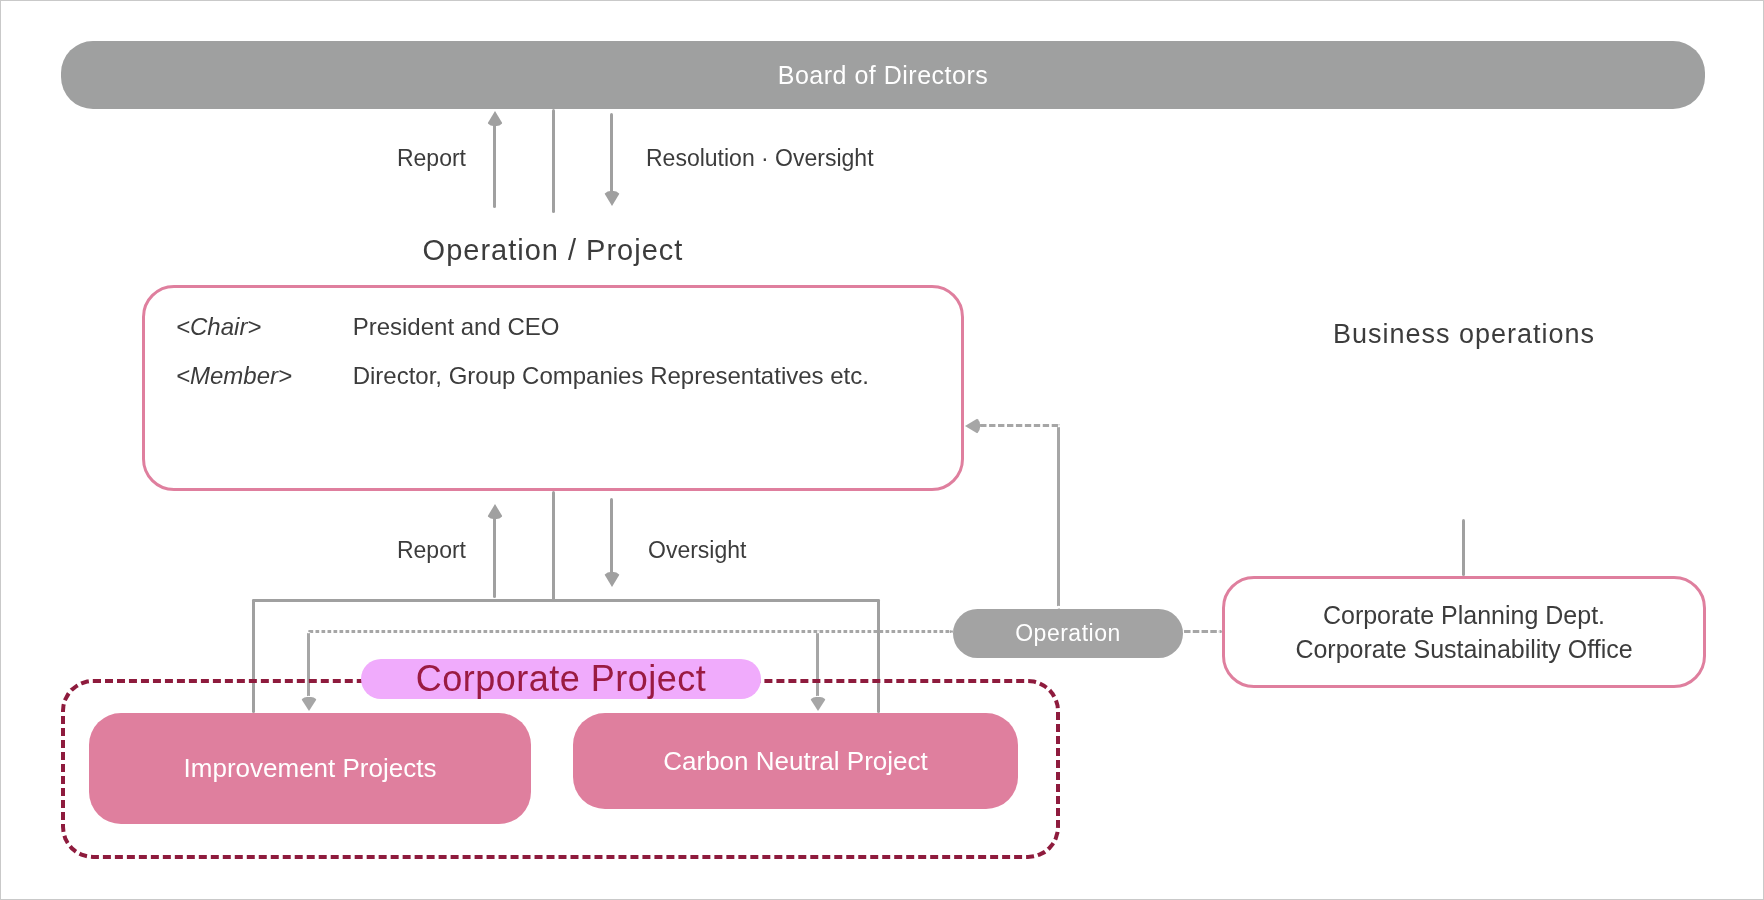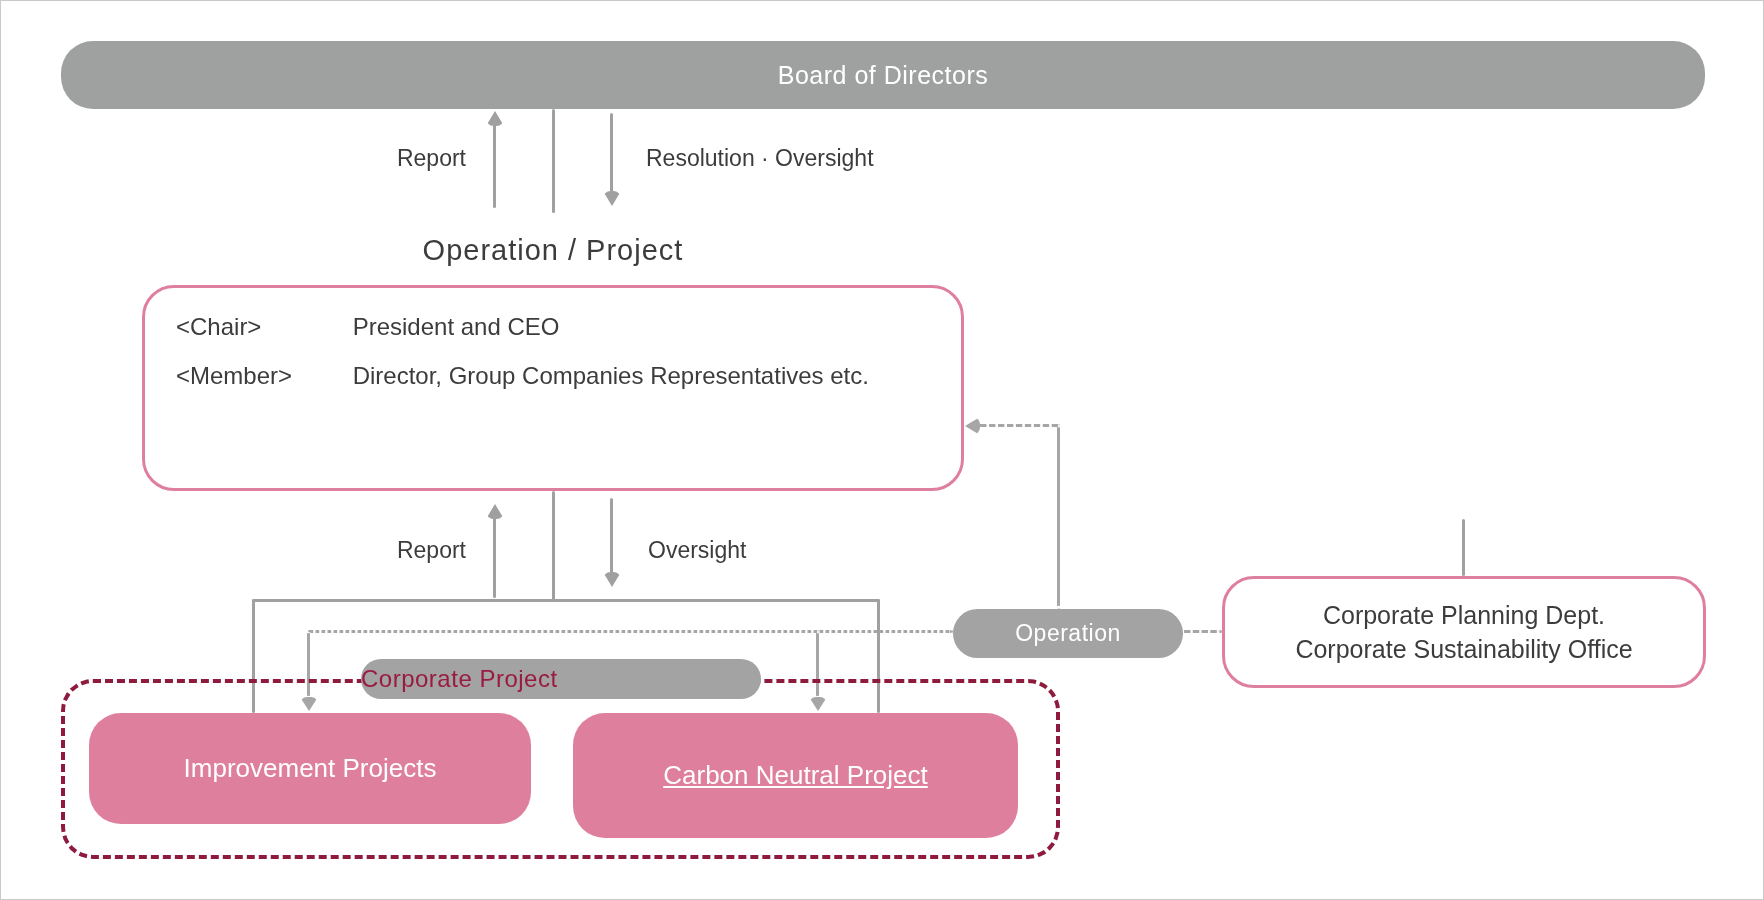--- a/index.html
+++ b/index.html
@@ -47,21 +47,21 @@
     left:141px;top:284px;width:822px;height:206px;
     border:3px solid #df7f9e;background:#fff;box-sizing:border-box;
   }
   .committee-header{
     height:67px;background:#df7f9e;color:#fff;
     display:flex;align-items:center;justify-content:center;
     font-size:25px;letter-spacing:.5px;
   }
   .committee-body{padding:24px 10px 0 31px;}
   .c-row{font-size:24px;line-height:30px;margin-bottom:19px;white-space:nowrap;}
-  .c-row .row-label{display:inline-block;width:170px;}
+  .c-row .row-label{display:inline-block;width:170px;font-style:italic;}
 
   
   .outline-box{
     border:3px solid #df7f9e;background:#fff;box-sizing:border-box;
     display:flex;flex-direction:column;align-items:center;justify-content:center;
     text-align:center;
   }
   .director-box{left:1221px;top:447px;width:484px;height:71px;font-size:26px;}
   .planning-box{left:1221px;top:575px;width:484px;height:112px;font-size:25px;line-height:34px;}
 
@@ -73,30 +73,30 @@
     font-size:23px;letter-spacing:.5px;
   }
 
   
   .corporate-box{
     left:60px;top:678px;width:999px;height:180px;
     border:4px dashed #8e1b3d;box-sizing:border-box;
   }
   .corporate-label{
     left:360px;top:658px;width:400px;height:40px;line-height:40px;
-    background:#a3a3a3;text-align:left;
-    color:#9a1b42;font-size:24px;letter-spacing:.5px;white-space:nowrap;
+    background:#f0abfc;text-align:center;
+    color:#9a1b42;font-size:36px;letter-spacing:.5px;white-space:nowrap;
   }
   .project-box{
     background:#df7f9e;color:#fff;
     display:flex;flex-direction:column;align-items:center;justify-content:center;
     text-align:center;font-size:26px;line-height:33px;
   }
   .employee-box{left:88px;top:712px;width:442px;height:111px;}
-  .carbon-box{left:572px;top:712px;width:445px;height:125px;text-decoration:underline;}
+  .carbon-box{left:572px;top:712px;width:445px;height:96px;}
 </style>
 </head>
 <body>
 
 <div class="page">
 
   <div class="abs board-bar">
     <span>Board of Directors</span>
   </div>
 
@@ -139,20 +139,21 @@
   <div class="abs dash-h" style="left:978px;top:423px;width:80px;"></div>
   <div class="abs dash-v" style="left:1056px;top:423px;height:185px;"></div>
 
   <div class="abs dot-h" style="left:307px;top:629px;width:645px;"></div>
   <div class="abs dash-v" style="left:306px;top:629px;height:69px;"></div>
   <div class="abs dhead-down" style="left:299px;top:696px;"></div>
   <div class="abs dash-v" style="left:815px;top:629px;height:69px;"></div>
   <div class="abs dhead-down" style="left:808px;top:696px;"></div>
   <div class="abs dash-h" style="left:1182px;top:629px;width:39px;"></div>
 
+  <div class="abs section-heading" style="left:1213px;top:318px;width:500px;font-size:27px;">Business operations</div>
 
 
   <div class="abs vline" style="left:1461px;top:518px;height:57px;"></div>
 
   <div class="abs outline-box planning-box">
     <span>Corporate Planning Dept.</span>
     <span>Corporate Sustainability Office</span>
   </div>
 
   <div class="abs operation-box">

